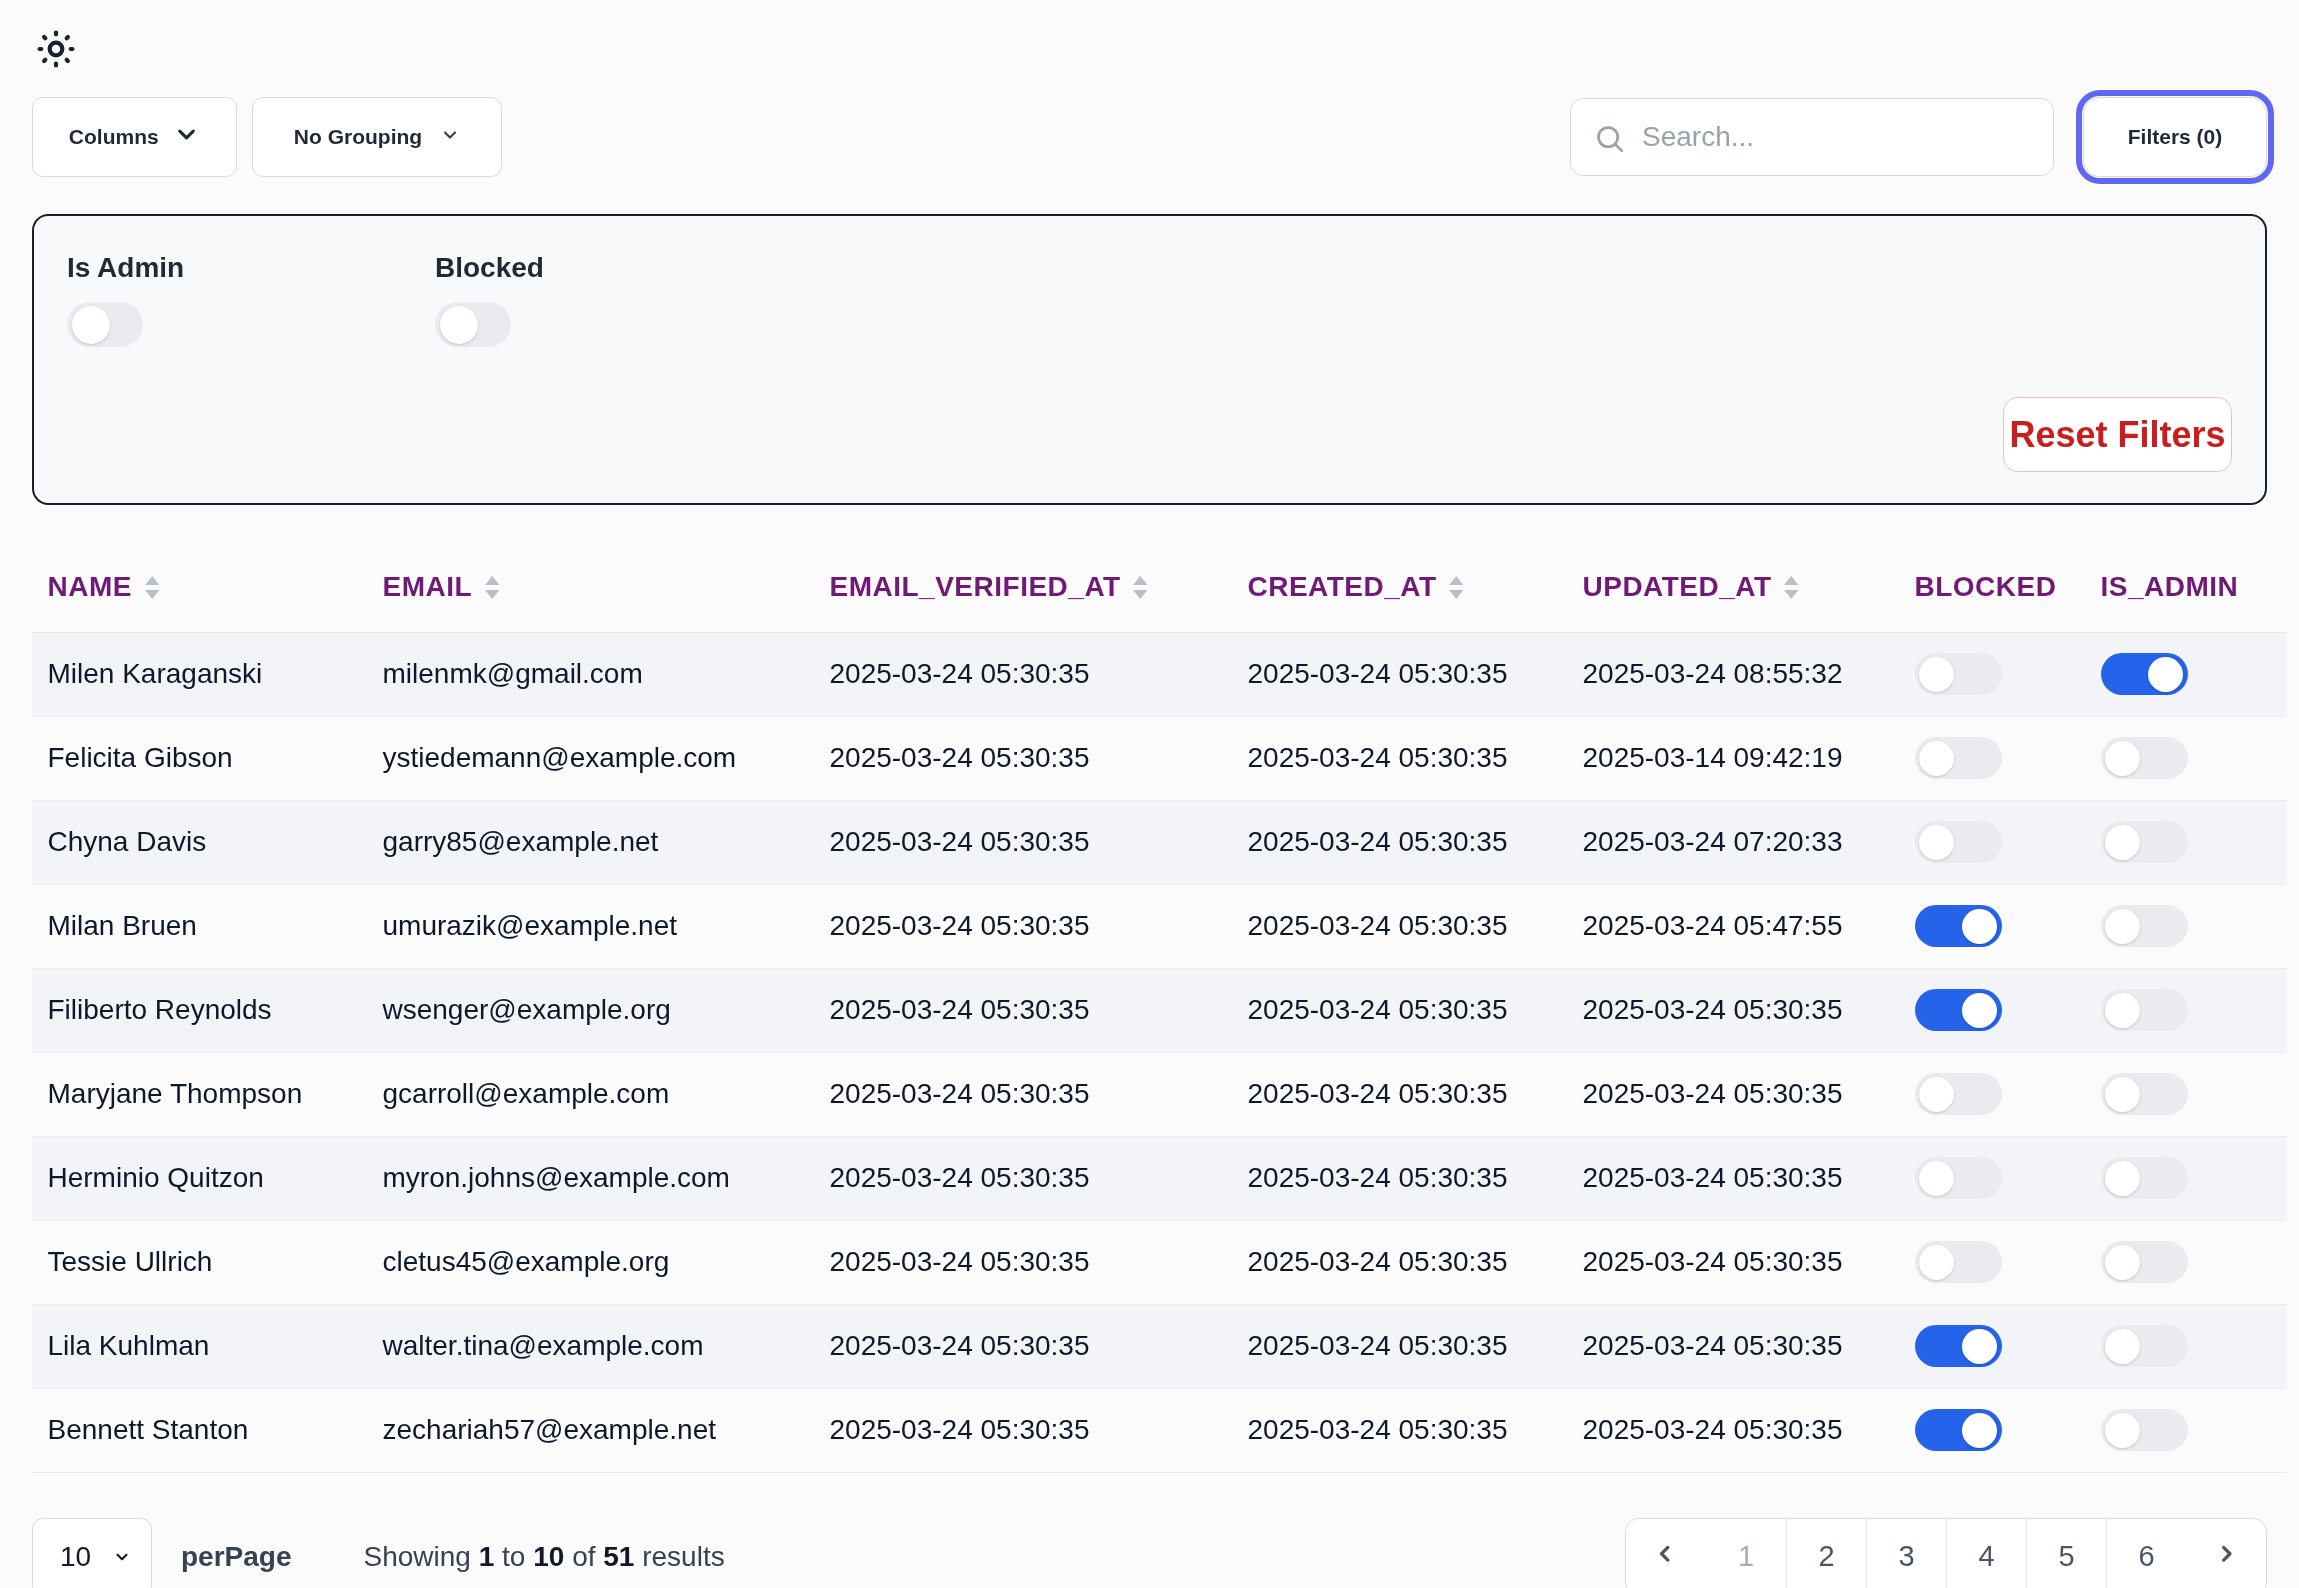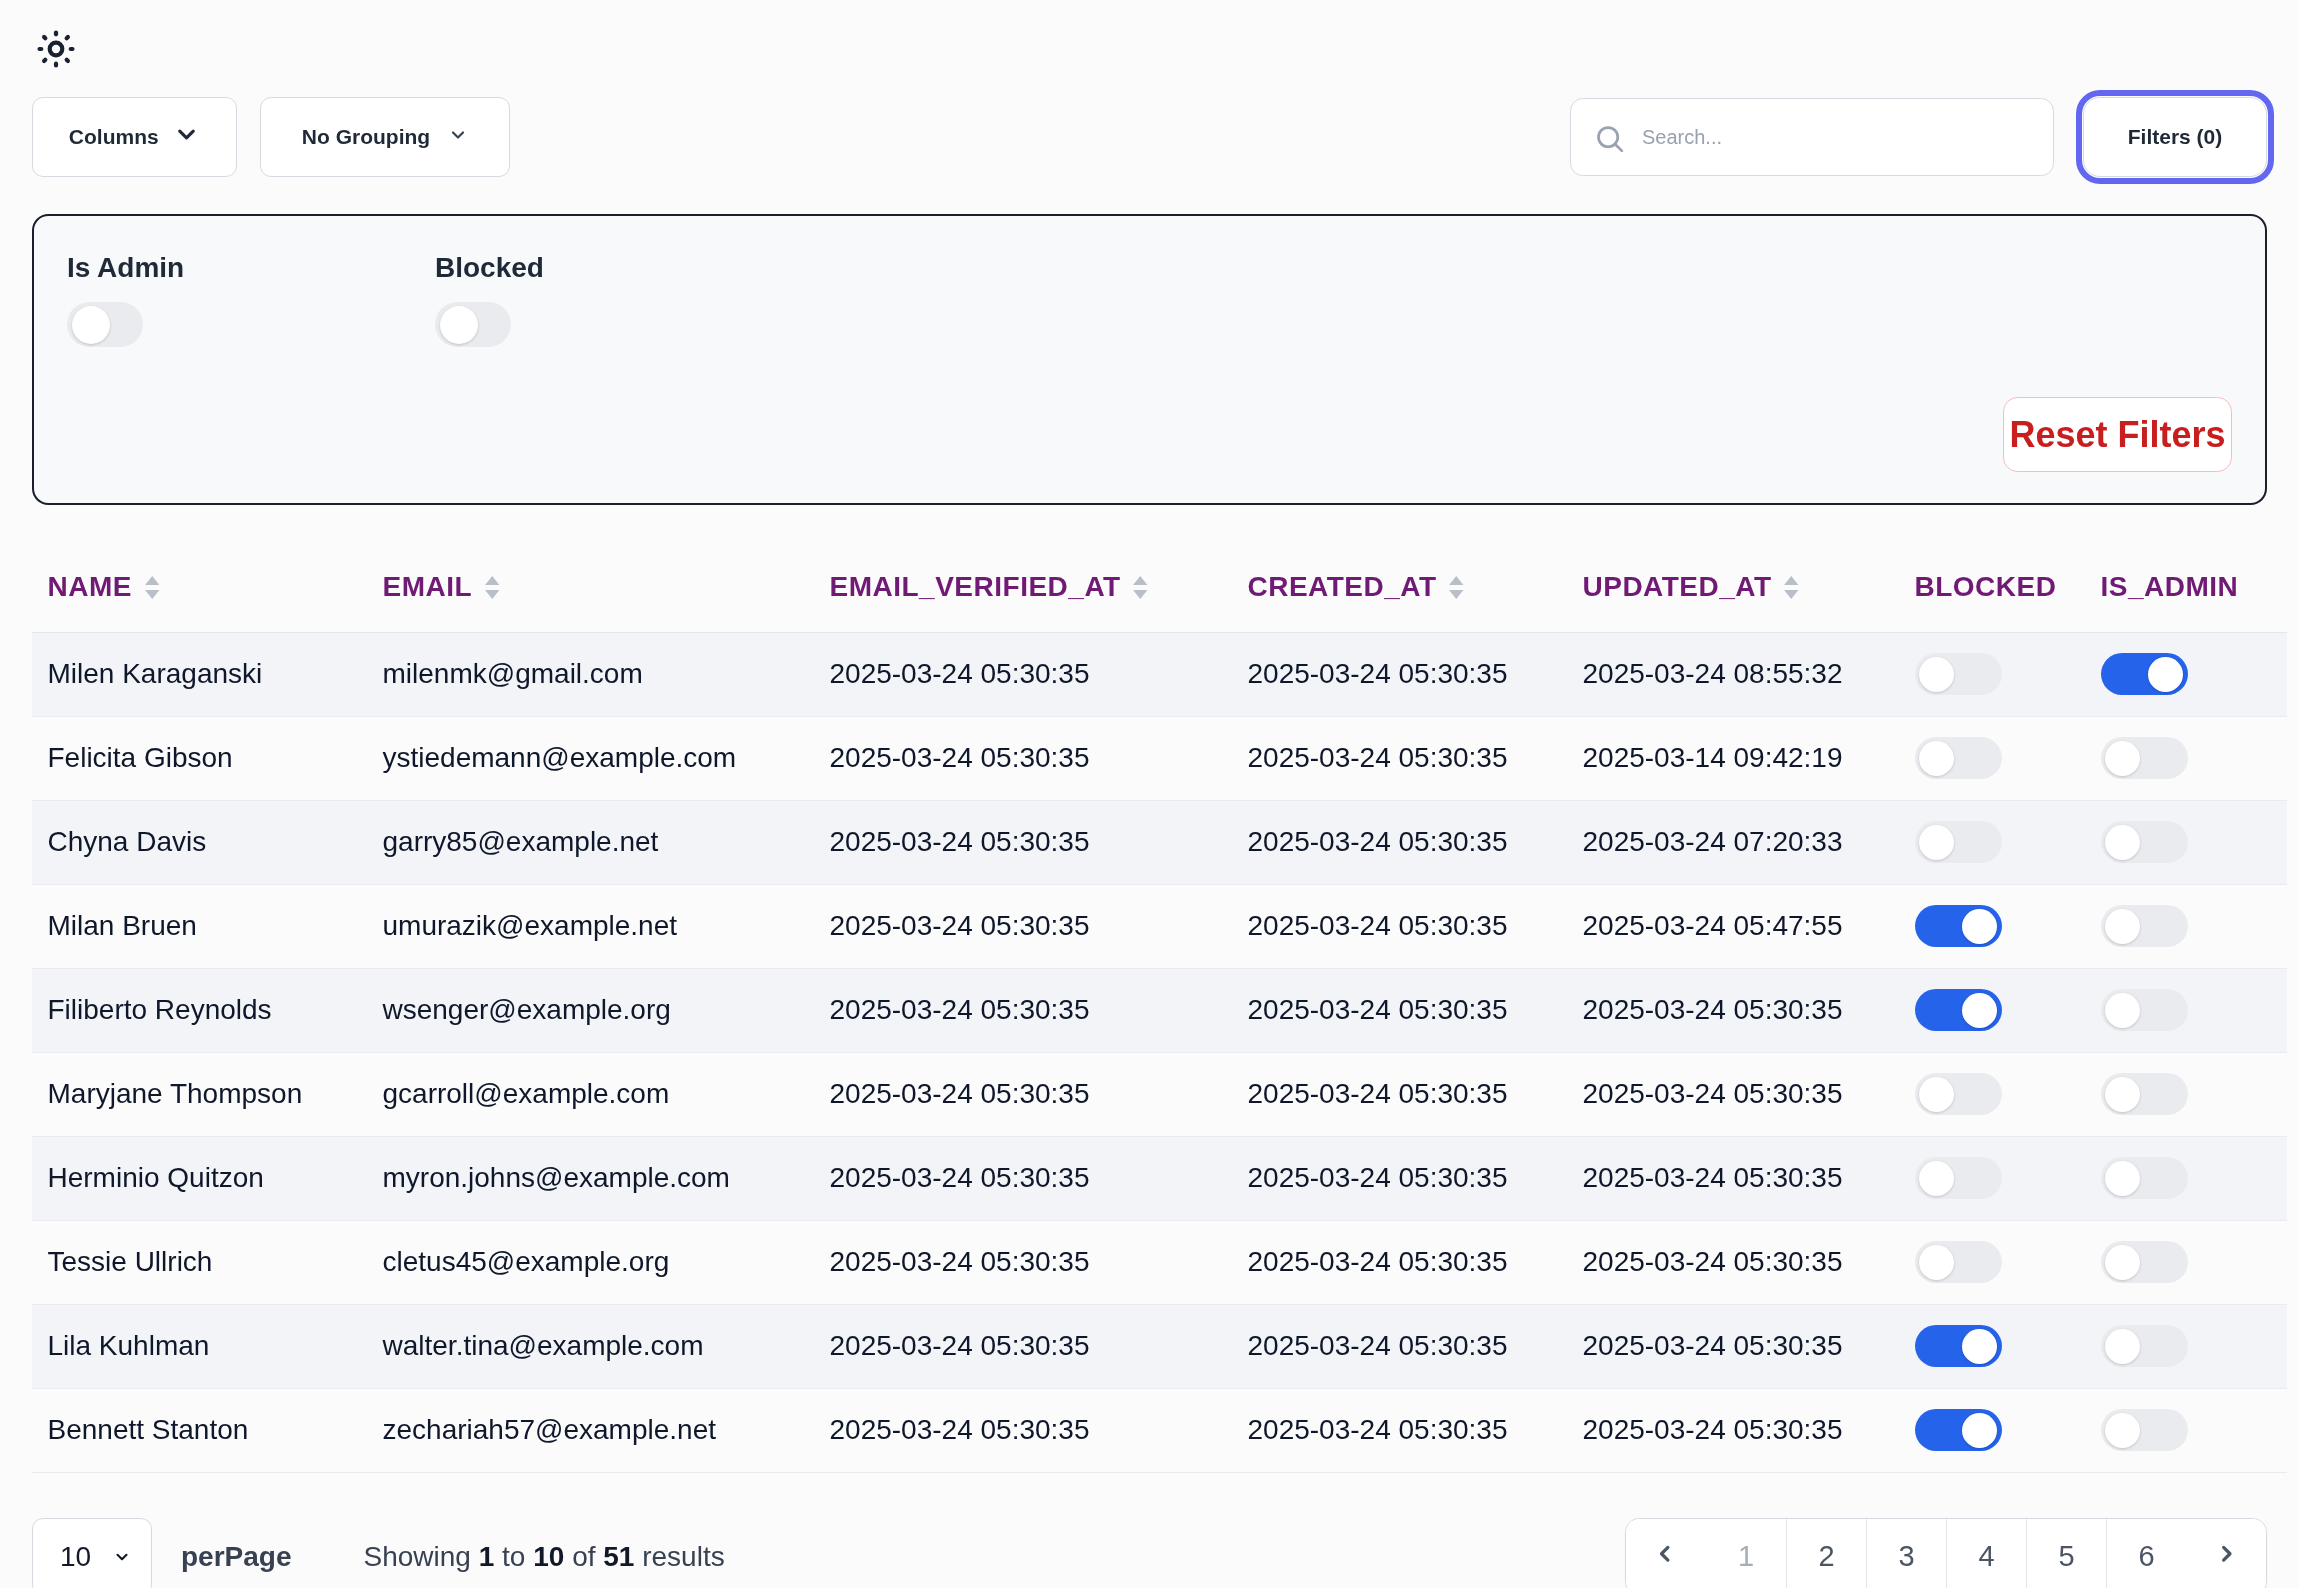--- a/index.html
+++ b/index.html
@@ -20,31 +20,31 @@
   .toolbar { display: flex; justify-content: space-between; align-items: center; height: 82px; margin-bottom: 36px; }
   .toolbar-left, .toolbar-right { display: flex; align-items: center; }
   .btn {
     background: #ffffff; border: 1.8px solid #d7dbe1; border-radius: 11px;
     height: 80px; display: flex; align-items: center; justify-content: center;
     font-size: 21px; font-weight: 600; color: #1f2937; cursor: pointer;
     font-family: "Liberation Sans", sans-serif;
   }
   .columns-btn { width: 205px; gap: 14.5px; }
   .grouping-select { width: 250px; gap: 18px; font-weight: 600; }
-  .toolbar-left .btn + .btn { margin-left: 23px; }
+  .toolbar-left .btn + .btn { margin-left: 15px; }
 
   .search-wrap {
     position: relative; width: 484px; height: 78px;
     background: #ffffff; border: 1.8px solid #d7dbe1; border-radius: 12.7px;
     display: flex; align-items: center; padding-left: 71px;
   }
   .search-wrap svg { position: absolute; left: 22px; top: 23px; }
   .search-input {
     border: none; outline: none; background: transparent; width: 382px;
-    font-size: 20px; color: #374151; font-family: "Liberation Sans", sans-serif;
+    font-size: 28px; color: #374151; font-family: "Liberation Sans", sans-serif;
   }
   .search-input::placeholder { color: #98a1ae; }
 
   .filters-btn {
     margin-left: 29px; width: 184px; border-radius: 17px;
     outline: 6.4px solid #6366f1; outline-offset: 1.8px;
   }
 
   
   .filter-panel {

